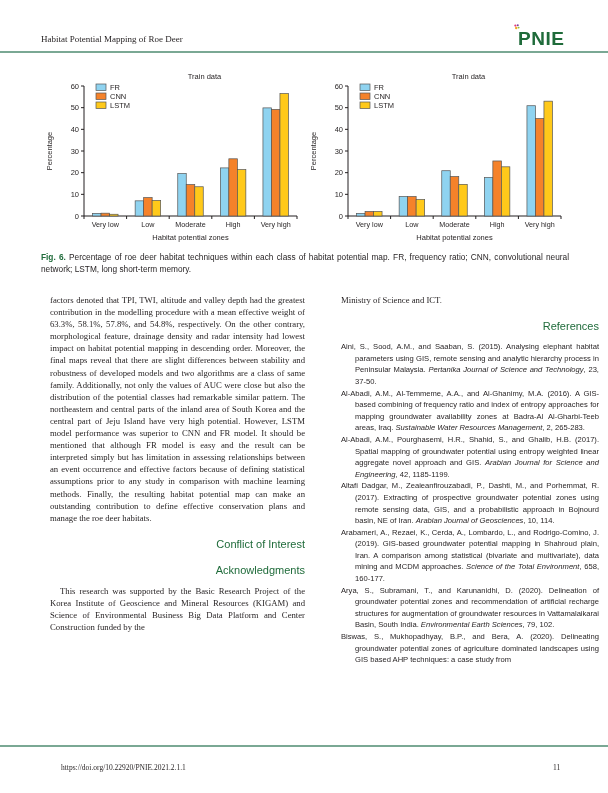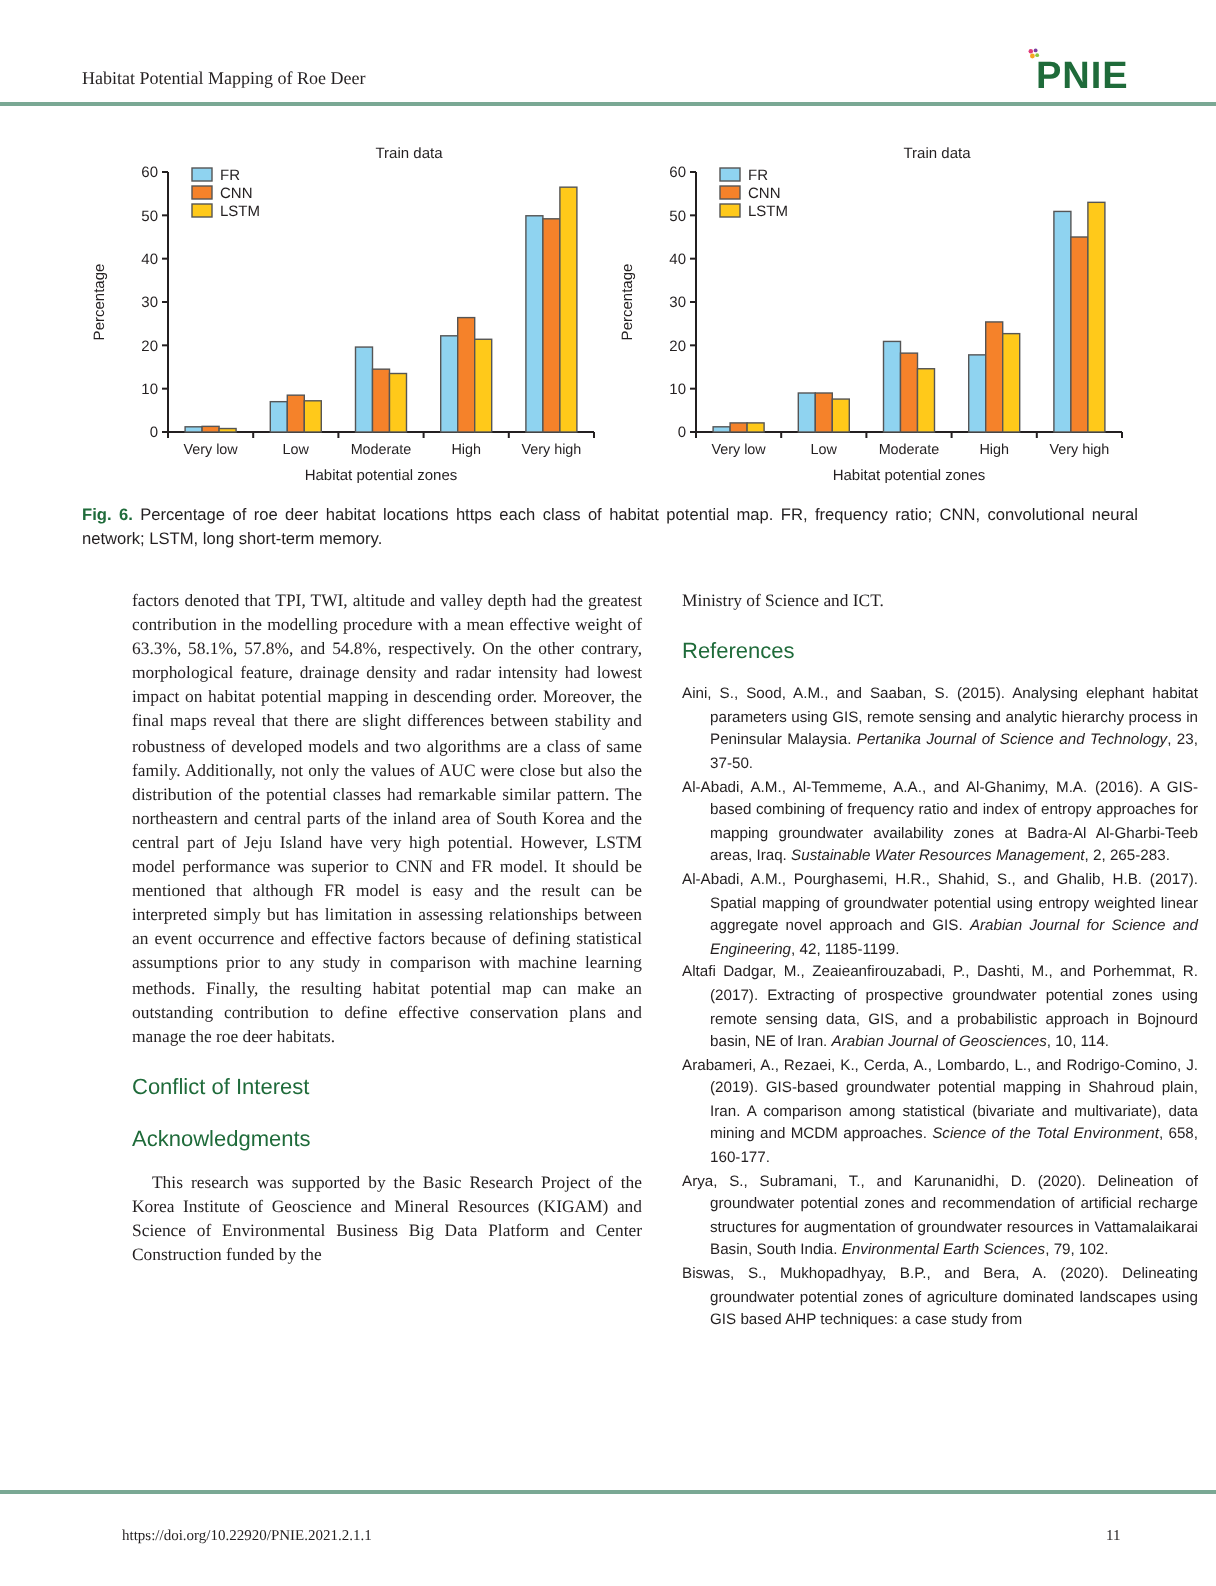--- a/index.html
+++ b/index.html
@@ -13,25 +13,25 @@
   .footer-doi { position:absolute; left:61px; top:763px; font-size:7.5px; font-family:"Liberation Serif", serif; }
   .footer-page { position:absolute; left:553px; top:763px; font-size:7.5px; }
 
   .chart { position:absolute; top:68px; width:265px; height:180px; font-family:"Liberation Sans", sans-serif; }
   .chart svg { position:absolute; left:0; top:0; }
 
   .caption { position:absolute; left:41px; top:251px; width:528px; font-family:"Liberation Sans", sans-serif; font-size:8.3px; line-height:12px; color:#231f20; text-align:justify; }
   .caption .fig-label { color:#1f6b3a; font-weight:bold; }
 
   .col { position:absolute; top:294px; width:255px; font-size:8.7px; line-height:12.1px; text-align:justify; }
-  .col-left { left:66px; }
+  .col-left { left:50px; }
   .col-right { left:314px; width:258px;margin-left:27px; }
   .para { margin:0; }
   .para.indent { text-indent:10px; }
-  .section-heading { font-family:"Liberation Sans", sans-serif; color:#1f6b3a; font-size:11px; text-align:left; margin:14px 0 9px 0; font-weight:normal; }
+  .section-heading { font-family:"Liberation Sans", sans-serif; color:#1f6b3a; font-size:11px; text-align:right; margin:14px 0 9px 0; font-weight:normal; }
   .ref-list { margin:0; padding:0; list-style:none; }
   .ref-item { font-family:"Liberation Sans", sans-serif; font-size:7.6px; line-height:11.6px; padding-left:14px; text-indent:-14px; text-align:justify; margin:0; }
   .ref-item i { font-style:italic; }
 </style>
 </head>
 <body>
 
 <div class="running-head">Habitat Potential Mapping of Roe Deer</div>
 
 <div class="logo">
@@ -150,21 +150,21 @@
       <text x="148.5" y="172" font-size="7.5" text-anchor="middle" fill="#231f20">Habitat potential zones</text>
       <rect x="54" y="16" width="10" height="6.5" fill="#8fd3f0" stroke="#555" stroke-width="0.7"></rect>
       <text x="68" y="22" font-size="7.5" fill="#231f20">FR</text>
       <rect x="54" y="25" width="10" height="6.5" fill="#f5822a" stroke="#555" stroke-width="0.7"></rect>
       <text x="68" y="31" font-size="7.5" fill="#231f20">CNN</text>
       <rect x="54" y="34" width="10" height="6.5" fill="#ffc91a" stroke="#555" stroke-width="0.7"></rect>
       <text x="68" y="40" font-size="7.5" fill="#231f20">LSTM</text>
     </svg>
 </div>
 
-<div class="caption"><span class="fig-label">Fig. 6.</span><span> Percentage of roe deer habitat locations https each class of habitat potential map. FR, frequency ratio; CNN, convolutional neural network; LSTM, long short-term memory.</span></div>
+<div class="caption"><span class="fig-label">Fig. 6.</span><span> Percentage of roe deer habitat techniques within each class of habitat potential map. FR, frequency ratio; CNN, convolutional neural network; LSTM, long short-term memory.</span></div>
 
 <div class="col col-left">
   <p class="para">factors denoted that TPI, TWI, altitude and valley depth had the greatest contribution in the modelling procedure with a mean effective weight of 63.3%, 58.1%, 57.8%, and 54.8%, respectively. On the other contrary, morphological feature, drainage density and radar intensity had lowest impact on habitat potential mapping in descending order. Moreover, the final maps reveal that there are slight differences between stability and robustness of developed models and two algorithms are a class of same family. Additionally, not only the values of AUC were close but also the distribution of the potential classes had remarkable similar pattern. The northeastern and central parts of the inland area of South Korea and the central part of Jeju Island have very high potential. However, LSTM model performance was superior to CNN and FR model. It should be mentioned that although FR model is easy and the result can be interpreted simply but has limitation in assessing relationships between an event occurrence and effective factors because of defining statistical assumptions prior to any study in comparison with machine learning methods. Finally, the resulting habitat potential map can make an outstanding contribution to define effective conservation plans and manage the roe deer habitats.</p>
   <h3 class="section-heading">Conflict of Interest</h3>
   <h3 class="section-heading">Acknowledgments</h3>
   <p class="para indent">This research was supported by the Basic Research Project of the Korea Institute of Geoscience and Mineral Resources (KIGAM) and Science of Environmental Business Big Data Platform and Center Construction funded by the</p>
 </div>
 
 <div class="col col-right">
   <p class="para">Ministry of Science and ICT.</p>

